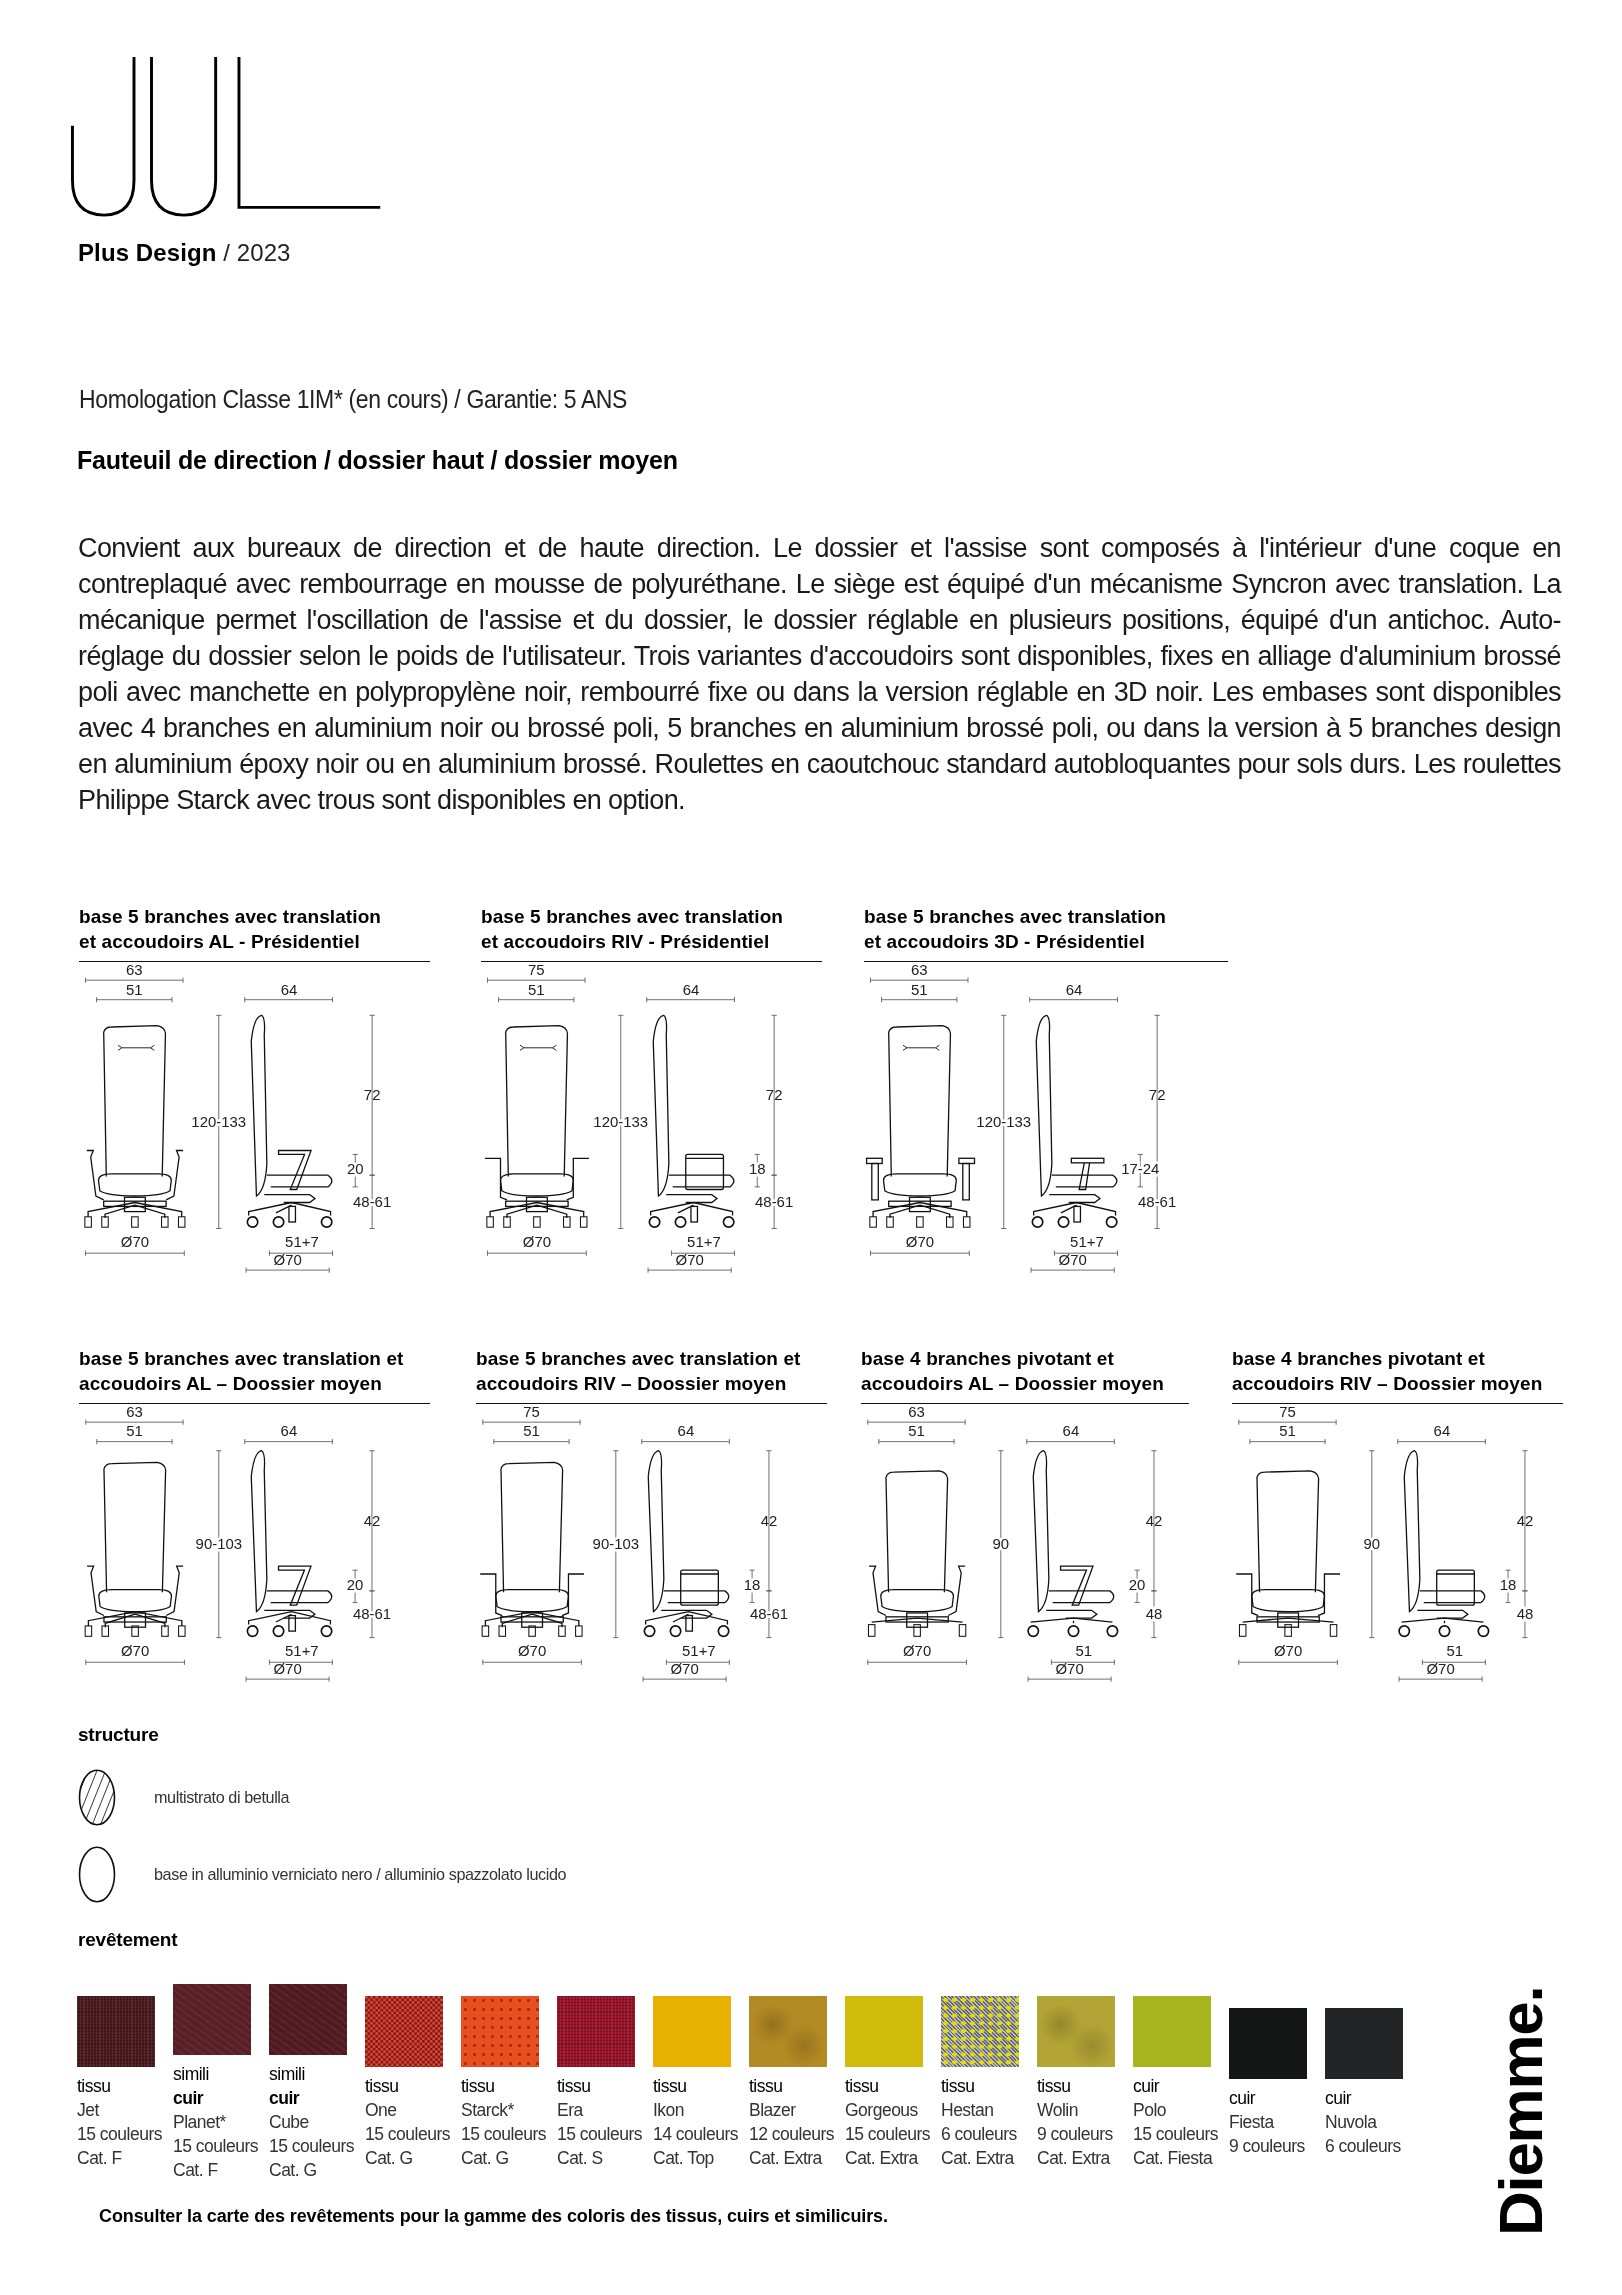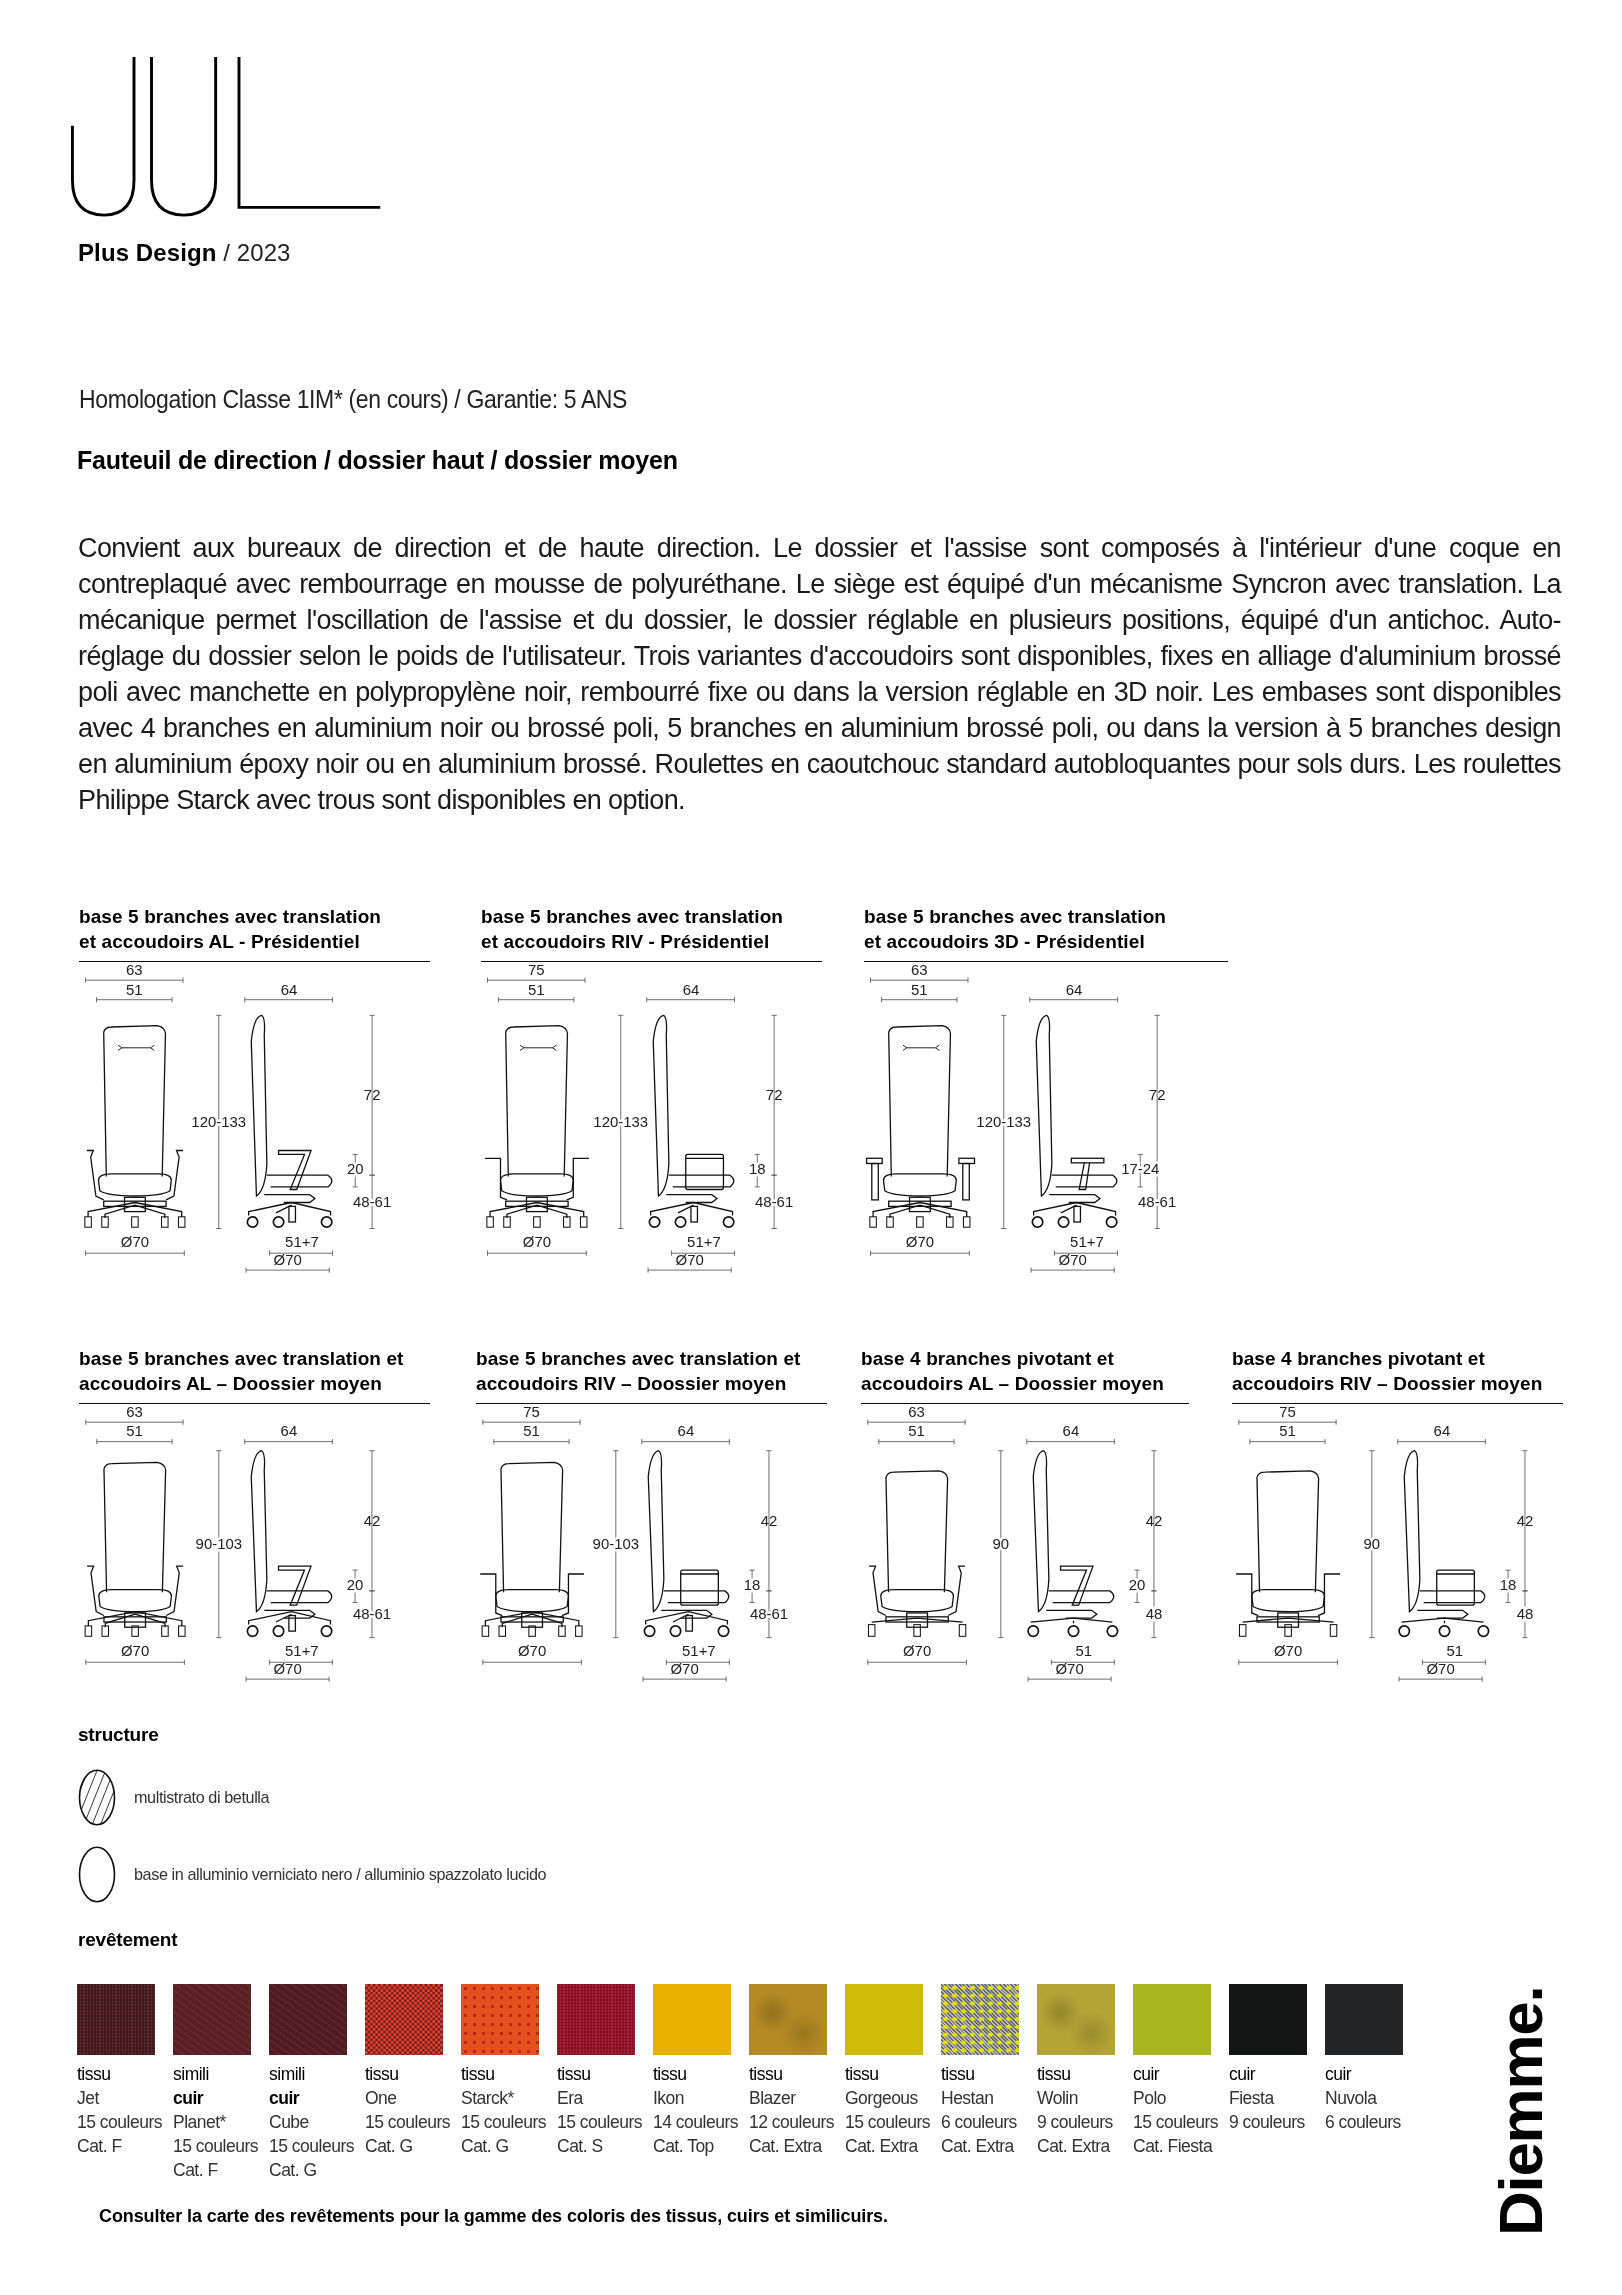--- a/index.html
+++ b/index.html
@@ -31,24 +31,24 @@
     font-size: 19px; font-weight: 700; line-height: 25px; color: #000;
     white-space: nowrap; letter-spacing: 0.1px;
   }
   .card-rule { height: 1.9px; background: #111; margin-top: 6.5px; }
   .card svg { display: block; }
   .dim-text { font-family: "Liberation Sans", sans-serif; font-size: 23px; fill: #222; }
 
   
   .struct-heading, .rev-heading { font-size: 19px; font-weight: 700; color: #000; letter-spacing: -0.2px; }
   .struct-item { display: flex; align-items: center; }
-  .struct-label { font-size: 16.2px; color: #333; letter-spacing: -0.4px; margin-left: 18px; }
+  .struct-label { font-size: 16.2px; color: #333; letter-spacing: -0.4px; margin-left: 38px; }
 
   
-  .swatch-row { left: 77px; top: 1984px; display: flex; }
+  .swatch-row { left: 77px; top: 1984px; display: flex; align-items: center; }
   .swatch { width: 96px; margin-right: 0; }
   .swatch-chip { width: 78px; height: 71px; }
   .sw-line { font-size: 17.5px; line-height: 24px; color: #333; white-space: nowrap; letter-spacing: -0.5px; }
   .sw-type { color: #000; font-weight: 400; }
   .sw-type2 { color: #000; font-weight: 700; }
 
   .footer-note { left: 79px; top: 2206px; font-size: 18px; font-weight: 700; color: #000; letter-spacing: -0.1px; margin-left: 20px; }
 
   .logo {
     left: 1490px; top: 2236px; font-size: 62px; font-weight: 700; color: #000;

